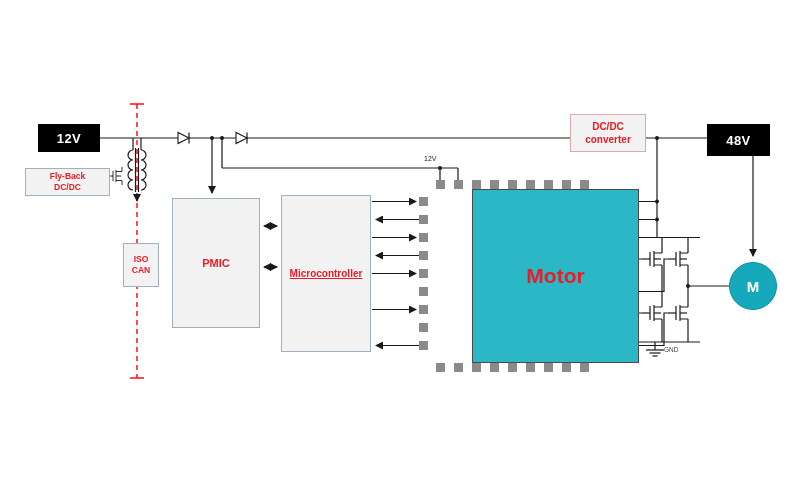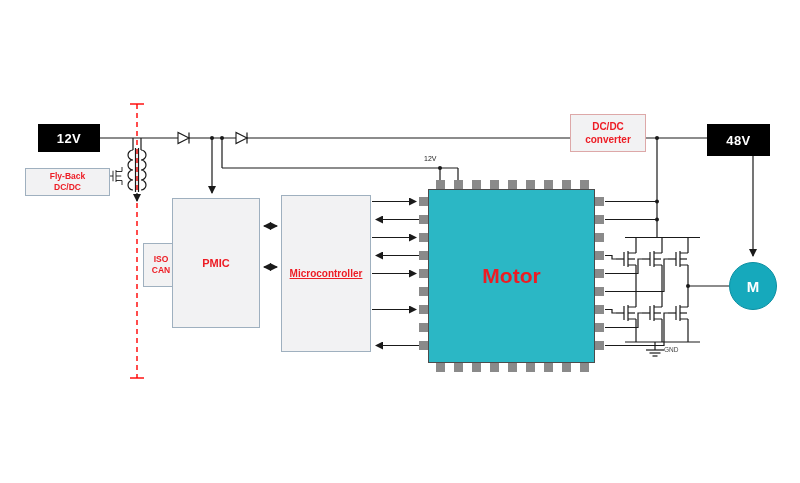--- a/index.html
+++ b/index.html
@@ -21,21 +21,21 @@
   .box.panel { background:var(--box-fill,#f2f2f3); border:1px solid var(--box-border,#9fb0bf);
                color:var(--accent-red,#ed1c24); font-weight:700; flex-direction:column;
                line-height:1.3; }
   .box.panel.reded { border-color:var(--dcdc-border,#dda8a8); }
   .fs8  { font-size:8.5px; }
   .fs10 { font-size:10px; }
   .fs11 { font-size:11px; }
   .chip { position:absolute; background:var(--chip-teal,#2bb7c5); border:1px solid #4b4b4b;
           color:var(--accent-red,#ed1c24); display:flex; flex-direction:column;
           align-items:center; justify-content:center; font-weight:700; font-size:21px;
-          line-height:1.4; box-sizing:border-box; }
+          line-height:1.4; box-sizing:border-box;margin-left:44px; }
   .motor { position:absolute; border-radius:50%; background:var(--motor-teal,#16a9bc);
            border:1px solid #0c8fa2; color:#fff; display:flex; align-items:center;
            justify-content:center; font-weight:700; font-size:15px; box-sizing:border-box; }
   .tag   { position:absolute; font-size:7px; color:#222; }
   .tag.gnd { font-size:6.5px; color:#444; }
 </style>
 </head>
 <body>
 
 <div class="stage">
@@ -190,21 +190,21 @@
 
   <div class="box dark" style="left:38px; top:124px; width:62px; height:28px;">
     <span>12V</span>
   </div>
 
   <div class="box panel fs8" style="left:25px; top:168px; width:85px; height:28px;">
     <span>Fly-Back</span>
     <span>DC/DC</span>
   </div>
 
-  <div class="box panel fs8" style="left:123px; top:243px; width:36px; height:44px;margin-left:20px;">
+  <div class="box panel fs8" style="left:123px; top:243px; width:36px; height:44px;">
     <span>ISO</span>
     <span>CAN</span>
   </div>
 
   <div class="box panel fs11" style="left:172px; top:198px; width:88px; height:130px;">
     <span>PMIC</span>
   </div>
 
   <div class="box panel fs10" style="left:281px; top:195px; width:90px; height:157px;text-decoration:underline;">
     <span>Microcontroller</span>

